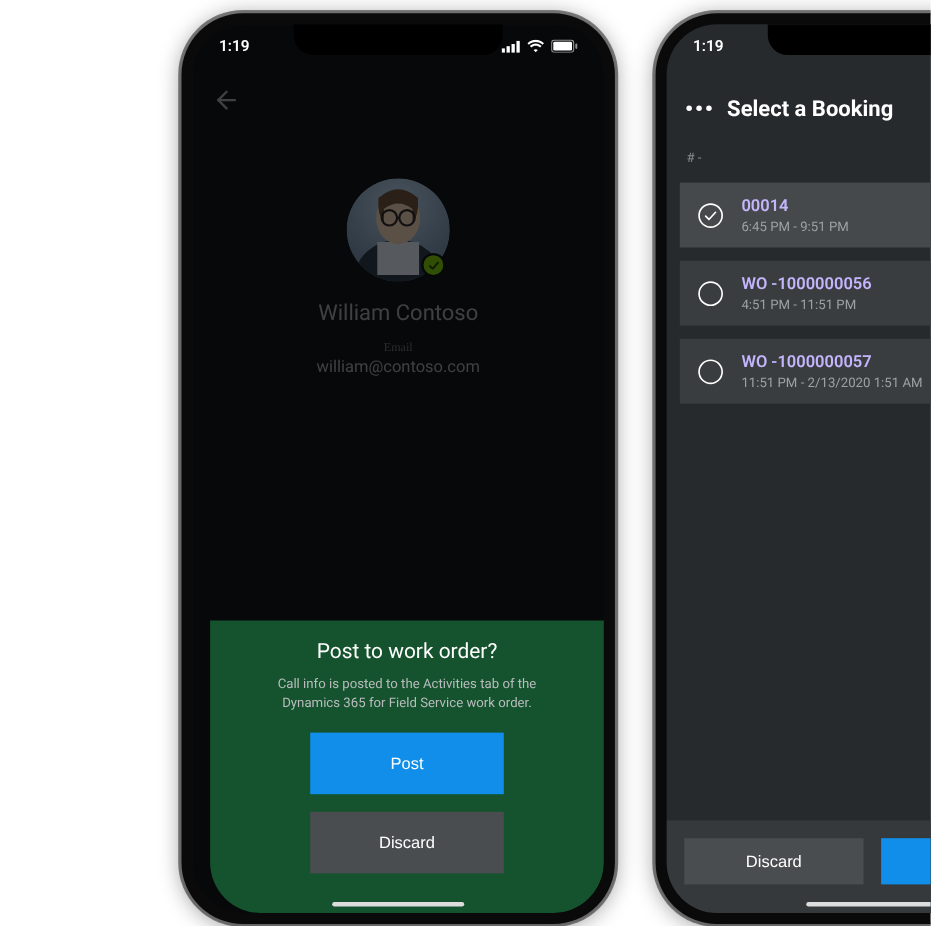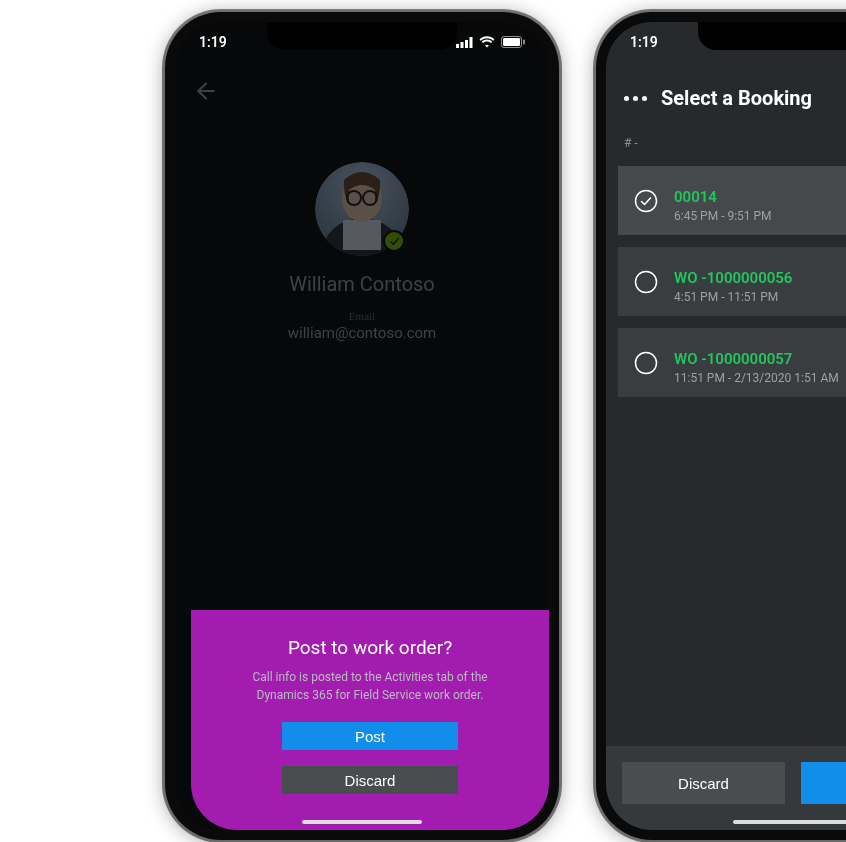--- a/index.html
+++ b/index.html
@@ -131,44 +131,44 @@
     position: absolute;
     inset: 0;
     background: rgba(0,0,0,0.6);
     z-index: 10;
   }
 
   
   .sheet {
     position: absolute;
     left: 16px; right: 0; bottom: 0;
-    background: #a21caf;
+    background: #14532d;
     z-index: 20;
-    padding: 26px 16px 26px;
+    padding: 16px 16px 26px;
     text-align: center;
     border-radius: 0 0 46px 46px;
   }
   .sheet-title {
     color: #fff;
     font-size: 19px;
     font-weight: 400;
     margin-bottom: 10px;
   }
   .sheet-desc {
     color: #b9bcbe;
     font-size: 12px;
     line-height: 1.45;
     padding: 0 22px;
     margin-bottom: 18px;
   }
   .btn {
     display: block;
     margin: 16px auto 10px;
     width: 176px;
-    height: 28px;
+    height: 56px;
     border: none;
     font-size: 15px;
     color: #fff;
     cursor: pointer;
   }
   .btn-primary { background: #108ee9; }
   .btn-secondary { background: #4a4d4f; }
 
   
   .header-bar {
@@ -207,21 +207,21 @@
     display: flex;
     align-items: center;
     gap: 16px;
   }
   .list-item.selected { background: #46494b; }
   .radio {
     width: 24px; height: 24px;
     flex-shrink: 0;
     display: flex; align-items: center; justify-content: center;
   }
-  .item-text .primary { color: #22c55e; font-size: 15px; font-weight: 600; margin-top: 10px; }
+  .item-text .primary { color: #c4b5fd; font-size: 15px; font-weight: 600; }
   .item-text .secondary { color: #9da1a3; font-size: 12px; margin-top: 3px; }
 
   .footer-bar {
     position: absolute;
     left: 0; right: 0; bottom: 0;
     background: #36393b;
     padding: 16px 16px 26px;
     display: flex;
     gap: 16px;
     z-index: 20;

